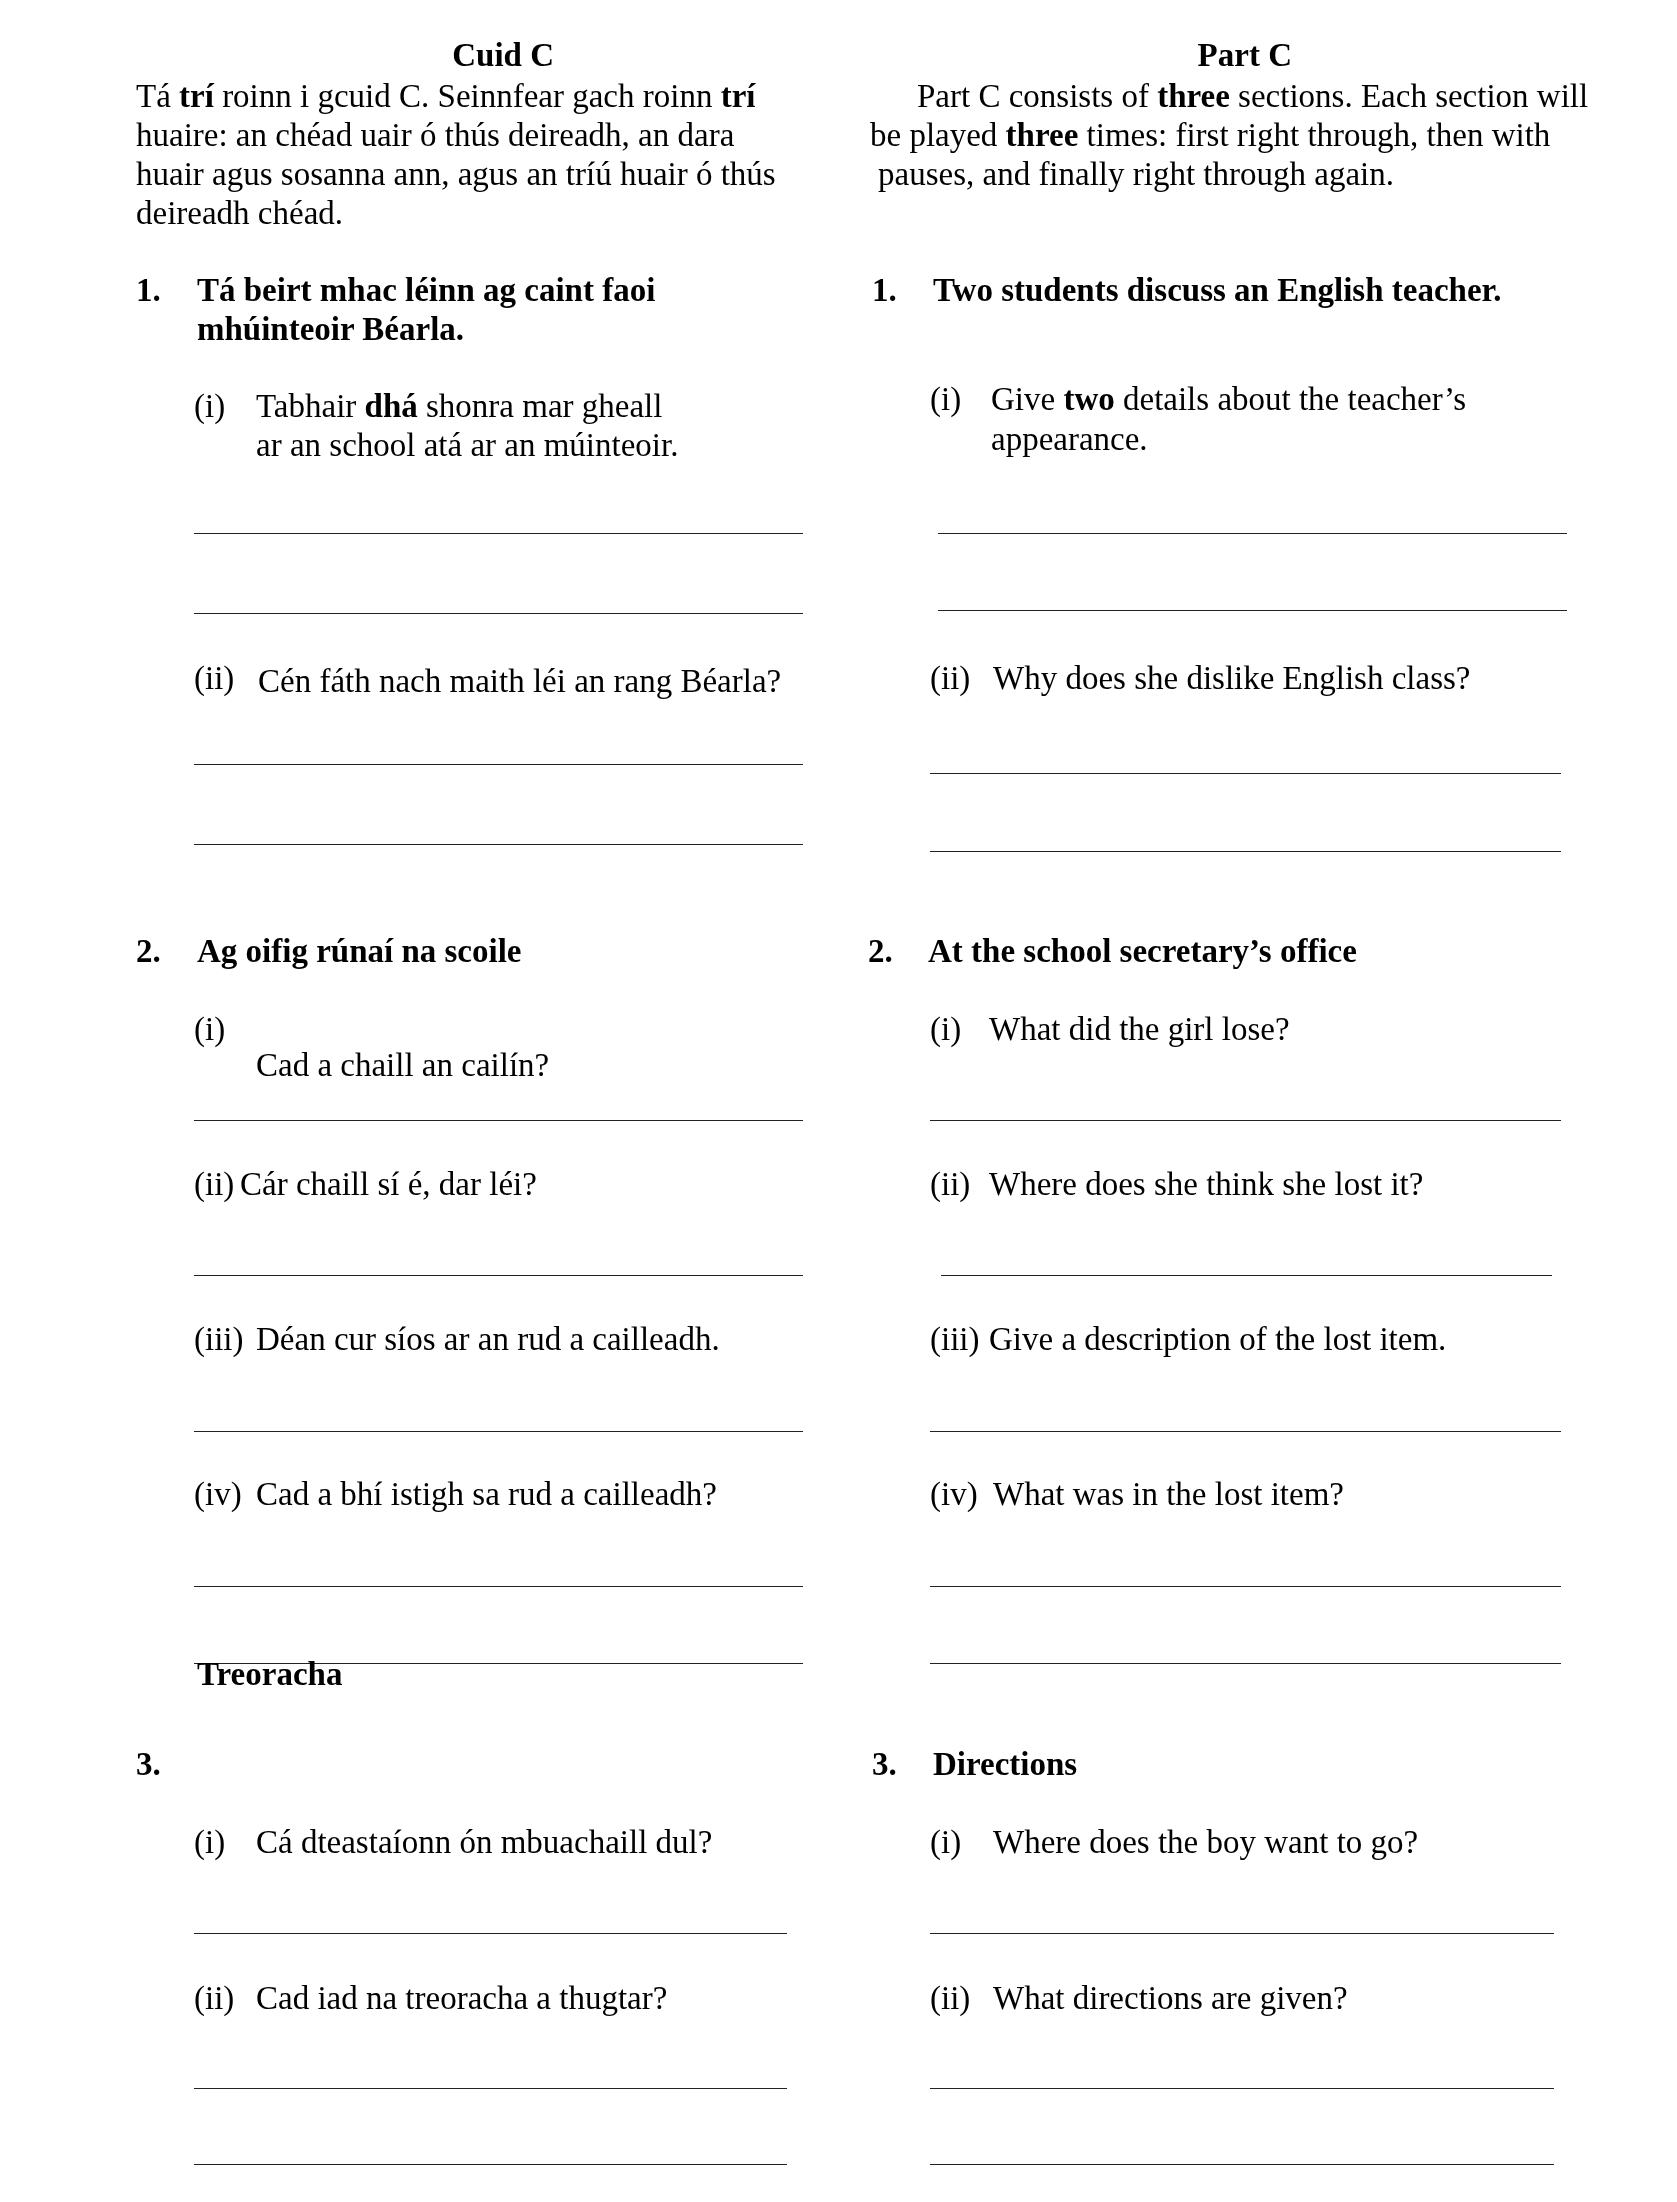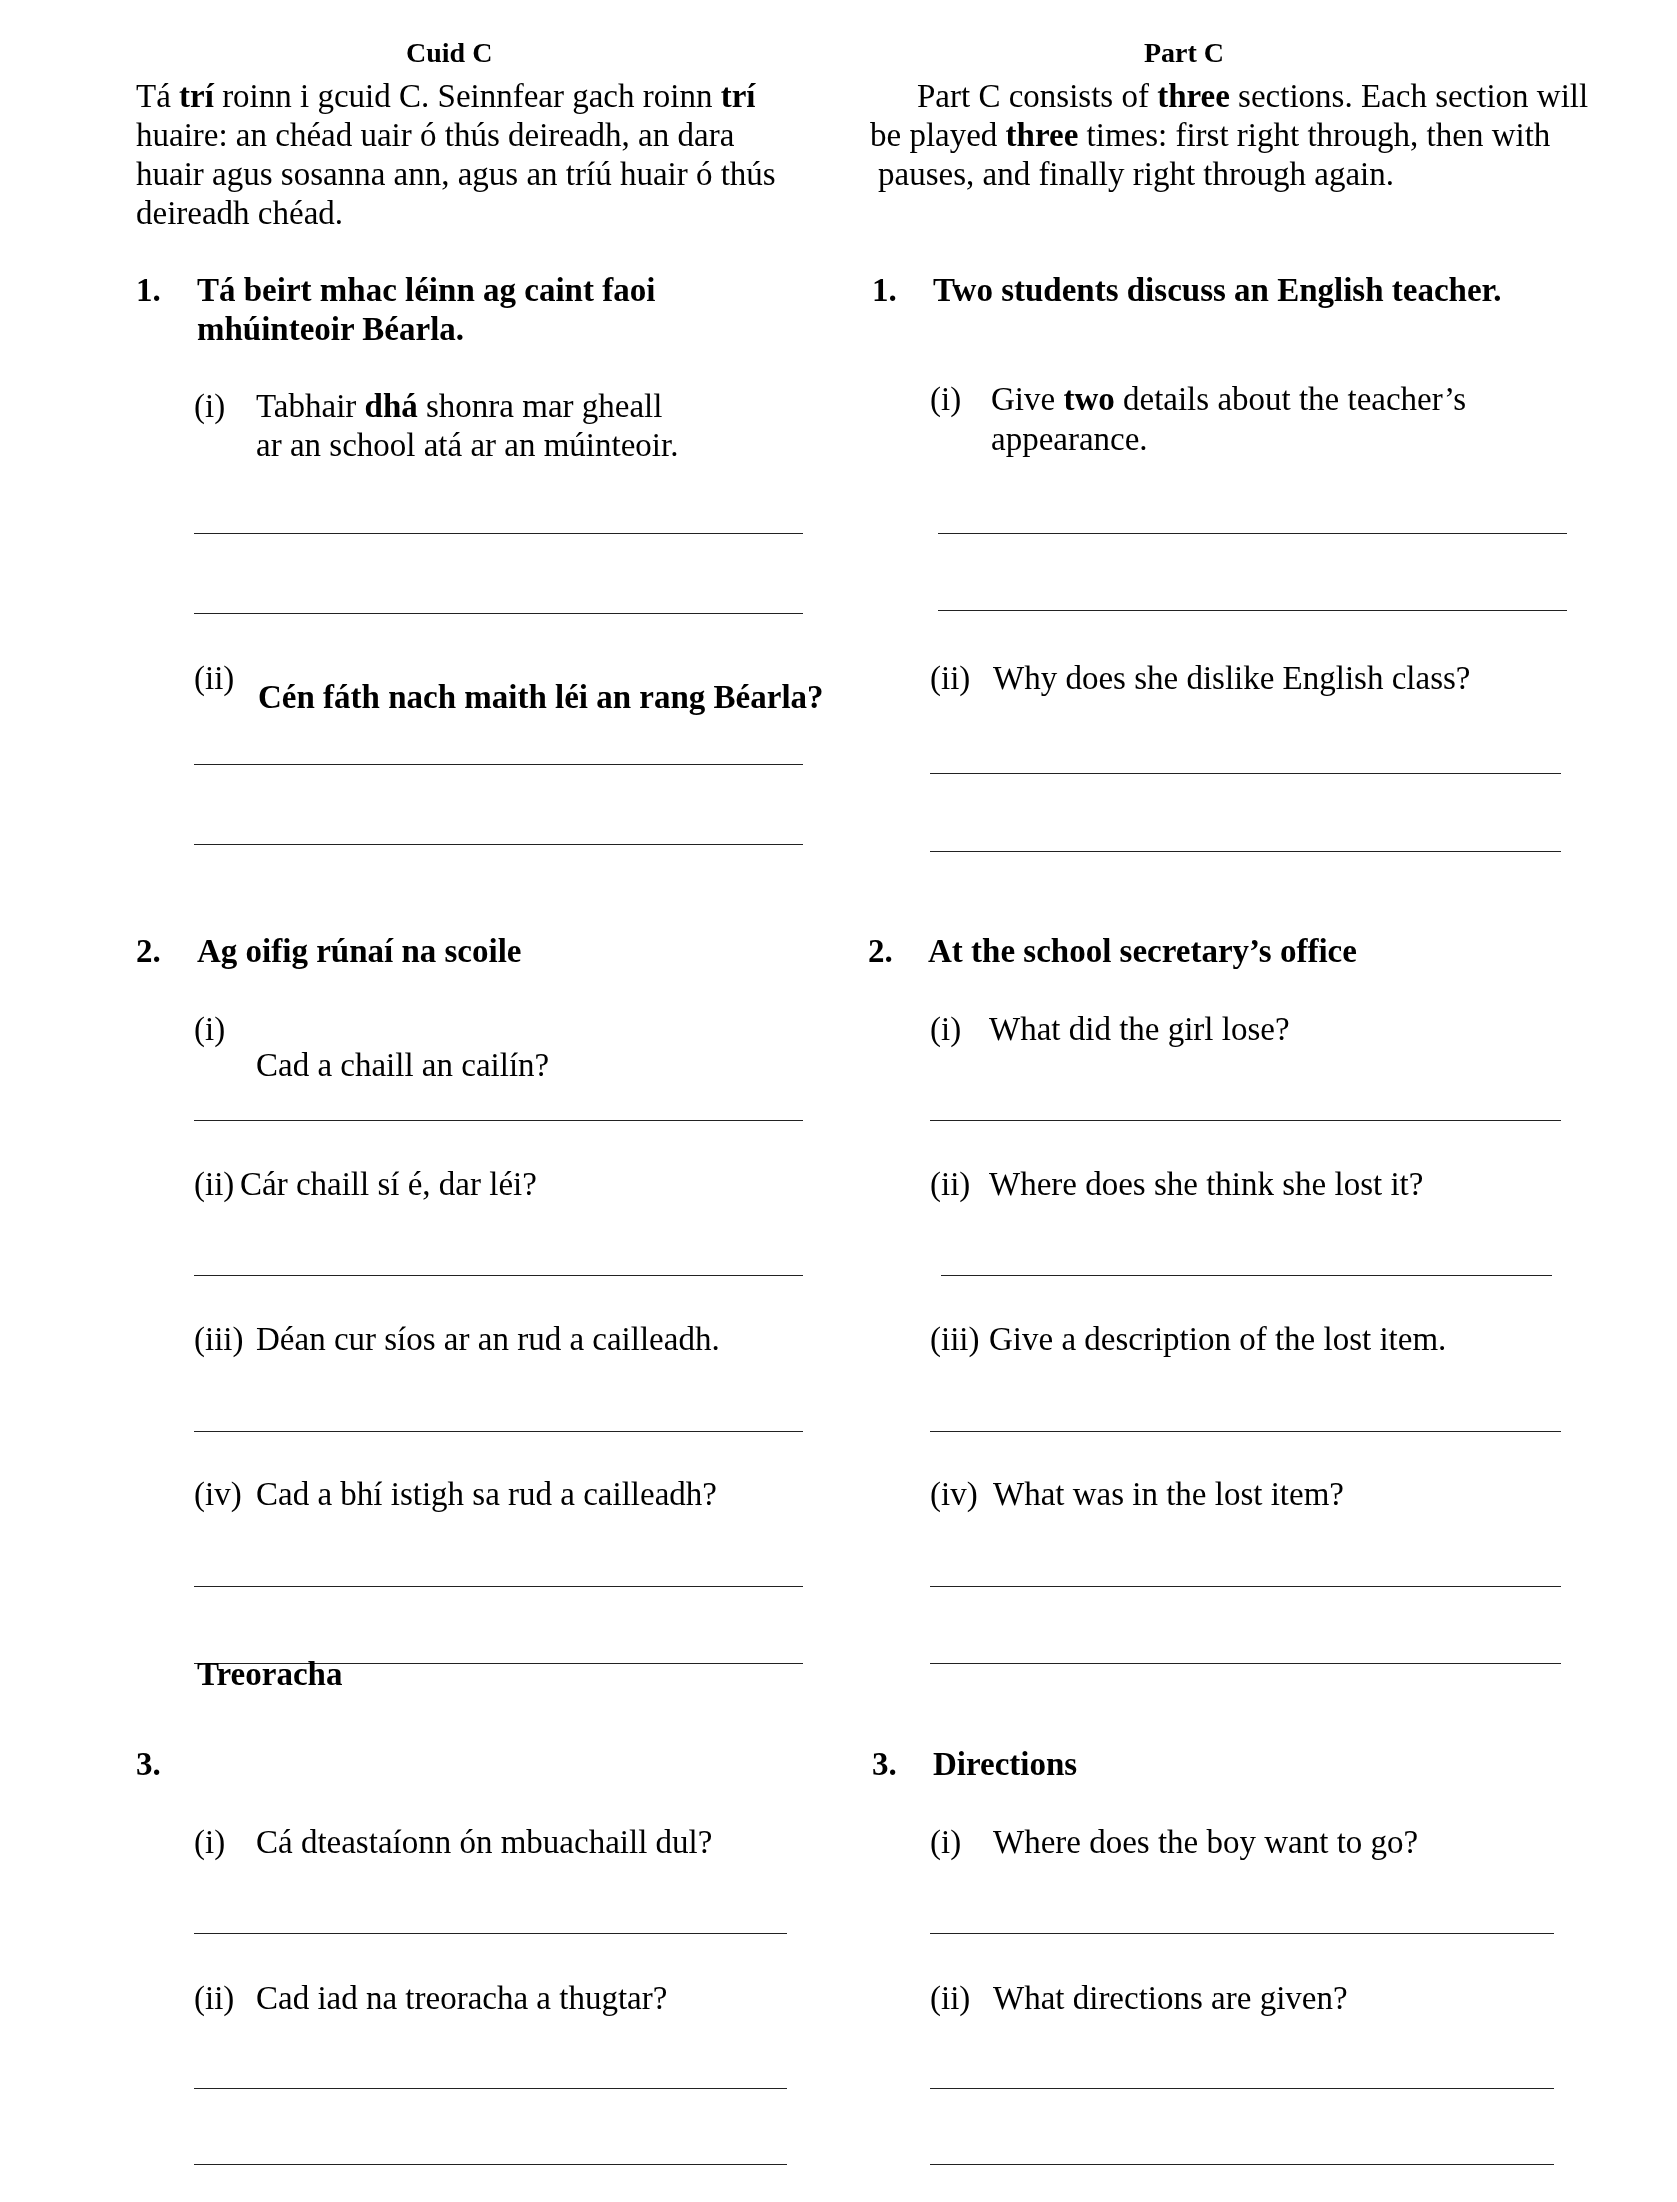--- a/index.html
+++ b/index.html
@@ -1,21 +1,21 @@
 <!DOCTYPE html>
 <html style="font-size:14.8px"><head>
 <meta charset="utf-8">
 <style>
   html, body { margin:0; padding:0; background:#ffffff; }
   body { width:1678px; height:2202px; position:relative; overflow:hidden;
          font-family:"Liberation Serif", serif; color:#000; }
   .abs { position:absolute; white-space:nowrap; }
   .t { font-size:33px; line-height:39px; }
   .b { font-weight:bold; }
-  .title { font-size:28px; font-weight:bold; text-align:left; }
+  .title { font-size:33px; font-weight:bold; text-align:right; }
   .line { position:absolute; height:0; border-top:1.8px solid #222; }
   .num { font-weight:bold; }
 </style>
 </head>
 <body>
 
 <div>
   <div class="abs title" style="left:406px; top:37px; width:148px;">Cuid C</div>
 
   <div class="abs t" style="left:136px; top:77px;"><span>Tá </span><b>trí</b><span> roinn i gcuid C. Seinnfear gach roinn </span><b>trí</b></div>
@@ -27,21 +27,21 @@
   <div class="abs t b" style="left:197px; top:271px;">Tá beirt mhac léinn ag caint faoi</div>
   <div class="abs t b" style="left:197px; top:310px;">mhúinteoir Béarla.</div>
 
   <div class="abs t" style="left:194px; top:387px;">(i)</div>
   <div class="abs t" style="left:256px; top:387px;"><span>Tabhair </span><b>dhá</b><span> shonra mar gheall</span></div>
   <div class="abs t" style="left:256px; top:426px;">ar an school atá ar an múinteoir.</div>
   <div class="line" style="left:194px; top:533px; width:609px;"></div>
   <div class="line" style="left:194px; top:613px; width:609px;"></div>
 
   <div class="abs t" style="left:194px; top:659px;">(ii)</div>
-  <div class="abs t" style="left:258px; top:678px;font-weight:bold;">Cén fáth nach maith léi an rang Béarla?</div>
+  <div class="abs t" style="left:258px; top:662px;">Cén fáth nach maith léi an rang Béarla?</div>
   <div class="line" style="left:194px; top:764px; width:609px;"></div>
   <div class="line" style="left:194px; top:844px; width:609px;"></div>
 
   <div class="abs t num" style="left:136px; top:932px;">2.</div>
   <div class="abs t b" style="left:197px; top:932px;">Ag oifig rúnaí na scoile</div>
 
   <div class="abs t" style="left:194px; top:1010px;">(i)</div>
   <div class="abs t" style="left:256px; top:1010px;margin-top:36px;">Cad a chaill an cailín?</div>
   <div class="line" style="left:194px; top:1120px; width:609px;"></div>
 

